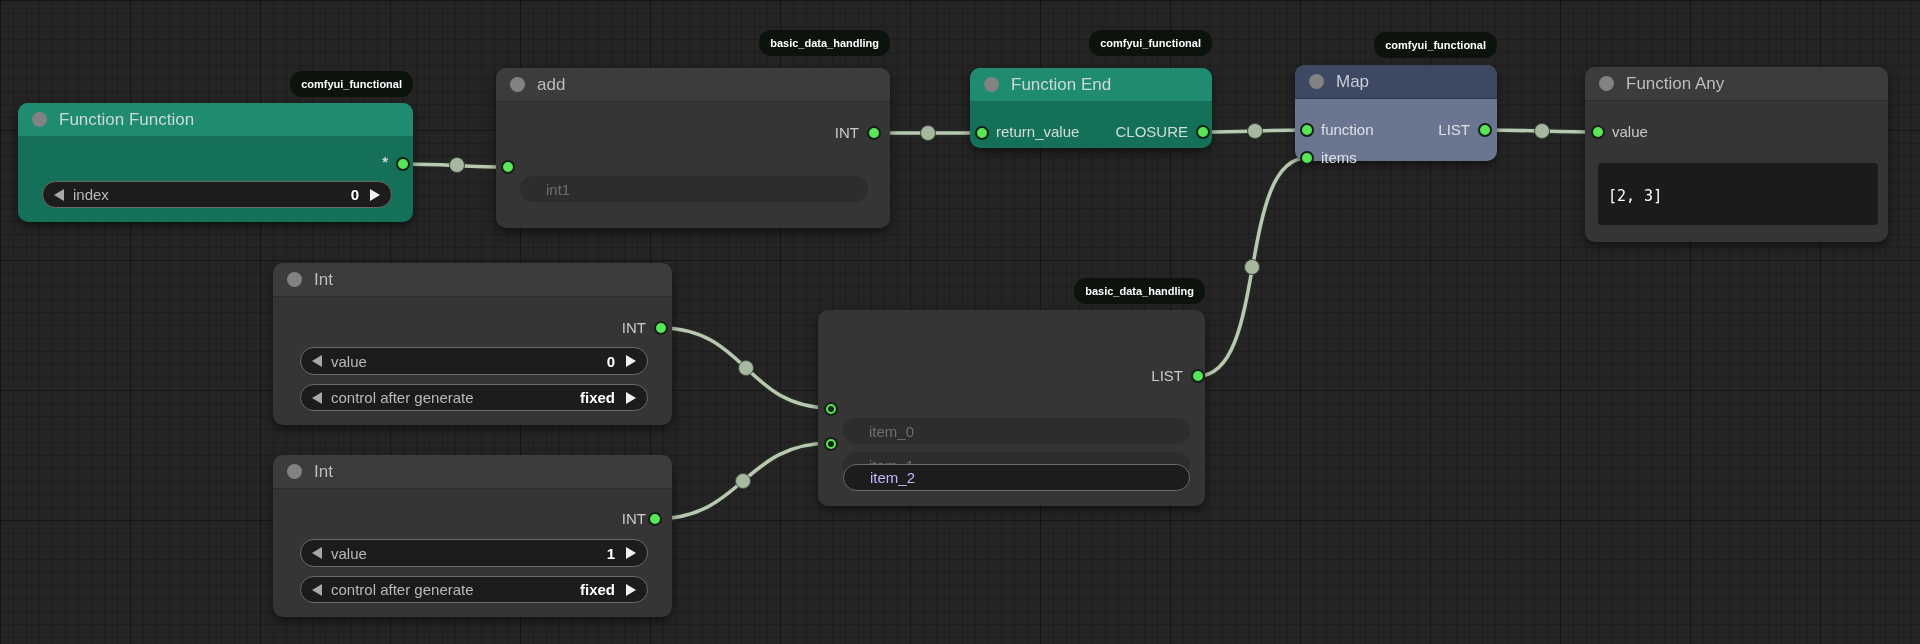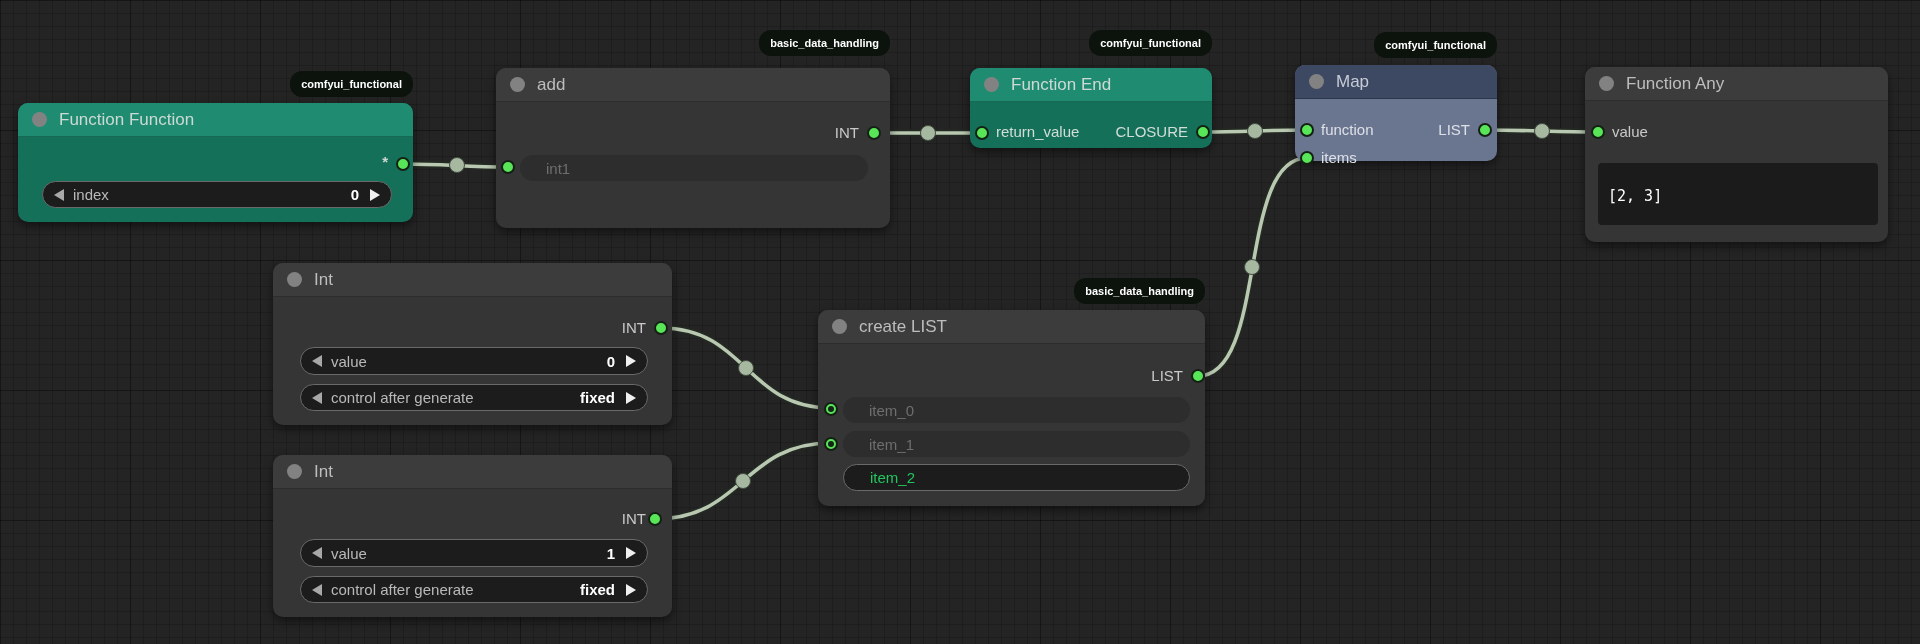--- a/index.html
+++ b/index.html
@@ -51,22 +51,22 @@
     content:"";position:absolute;inset:2px;border-radius:50%;background:#142617;
   }
 
   .widget{
     position:absolute;height:27px;border-radius:14px;box-sizing:border-box;
     background:#1c1c1c;border:1px solid #6a6a6a;
     display:flex;align-items:center;padding:0 11px;gap:9px;
     font-size:15px;color:#b9b9b9;white-space:nowrap;
   }
   .widget .wvalue{margin-left:auto;color:#ffffff;font-weight:bold;}
-  .widget.disabled{background:#2d2d2d;border:none;color:#6e6e6e;padding-left:26px;}
-  .widget.textw{color:#22c55e;padding-left:26px;}
+  .widget.disabled{background:#2d2d2d;border:none;color:#6e6e6e;padding-left:26px;margin-top:21px;}
+  .widget.textw{color:#c4b5fd;padding-left:26px;}
   .arr-l{width:0;height:0;border-top:6px solid transparent;border-bottom:6px solid transparent;border-right:10px solid #a8a8a8;flex:0 0 auto;}
   .arr-r{width:0;height:0;border-top:6px solid transparent;border-bottom:6px solid transparent;border-left:10px solid #f0f0f0;flex:0 0 auto;margin-left:2px;}
 
   .tag{
     position:absolute;background:#0c130d;color:#ffffff;font-weight:bold;
     font-size:11px;line-height:20px;padding:3px 11px;border-radius:12px;white-space:nowrap;
   }
   .star{position:absolute;font-size:15px;font-weight:bold;color:#cfd8d3;}
   .preview-box{
     position:absolute;background:#1b1b1b;border-radius:4px;box-sizing:border-box;
@@ -220,24 +220,20 @@
     </div>
     <div class="widget" style="left:27px;top:121px;width:348px">
       <span class="arr-l"></span>
       <span>control after generate</span>
       <span class="wvalue">fixed</span>
       <span class="arr-r"></span>
     </div>
   </div>
 
   <div class="node dark" style="left:818px;top:310px;width:387px;height:196px">
-    <div class="nheader">
-      <span class="tdot"></span>
-      <span class="ntitle">create LIST</span>
-    </div>
     <span class="slot-label" style="right:22px;top:58px">LIST</span>
     <span class="socket" style="left:373px;top:59px"></span>
     <span class="socket hollow" style="left:6px;top:92px"></span>
     <div class="widget disabled" style="left:25px;top:87px;width:347px;height:26px">
       <span>item_0</span>
     </div>
     <span class="socket hollow" style="left:6px;top:127px"></span>
     <div class="widget disabled" style="left:25px;top:121px;width:347px;height:26px">
       <span>item_1</span>
     </div>

